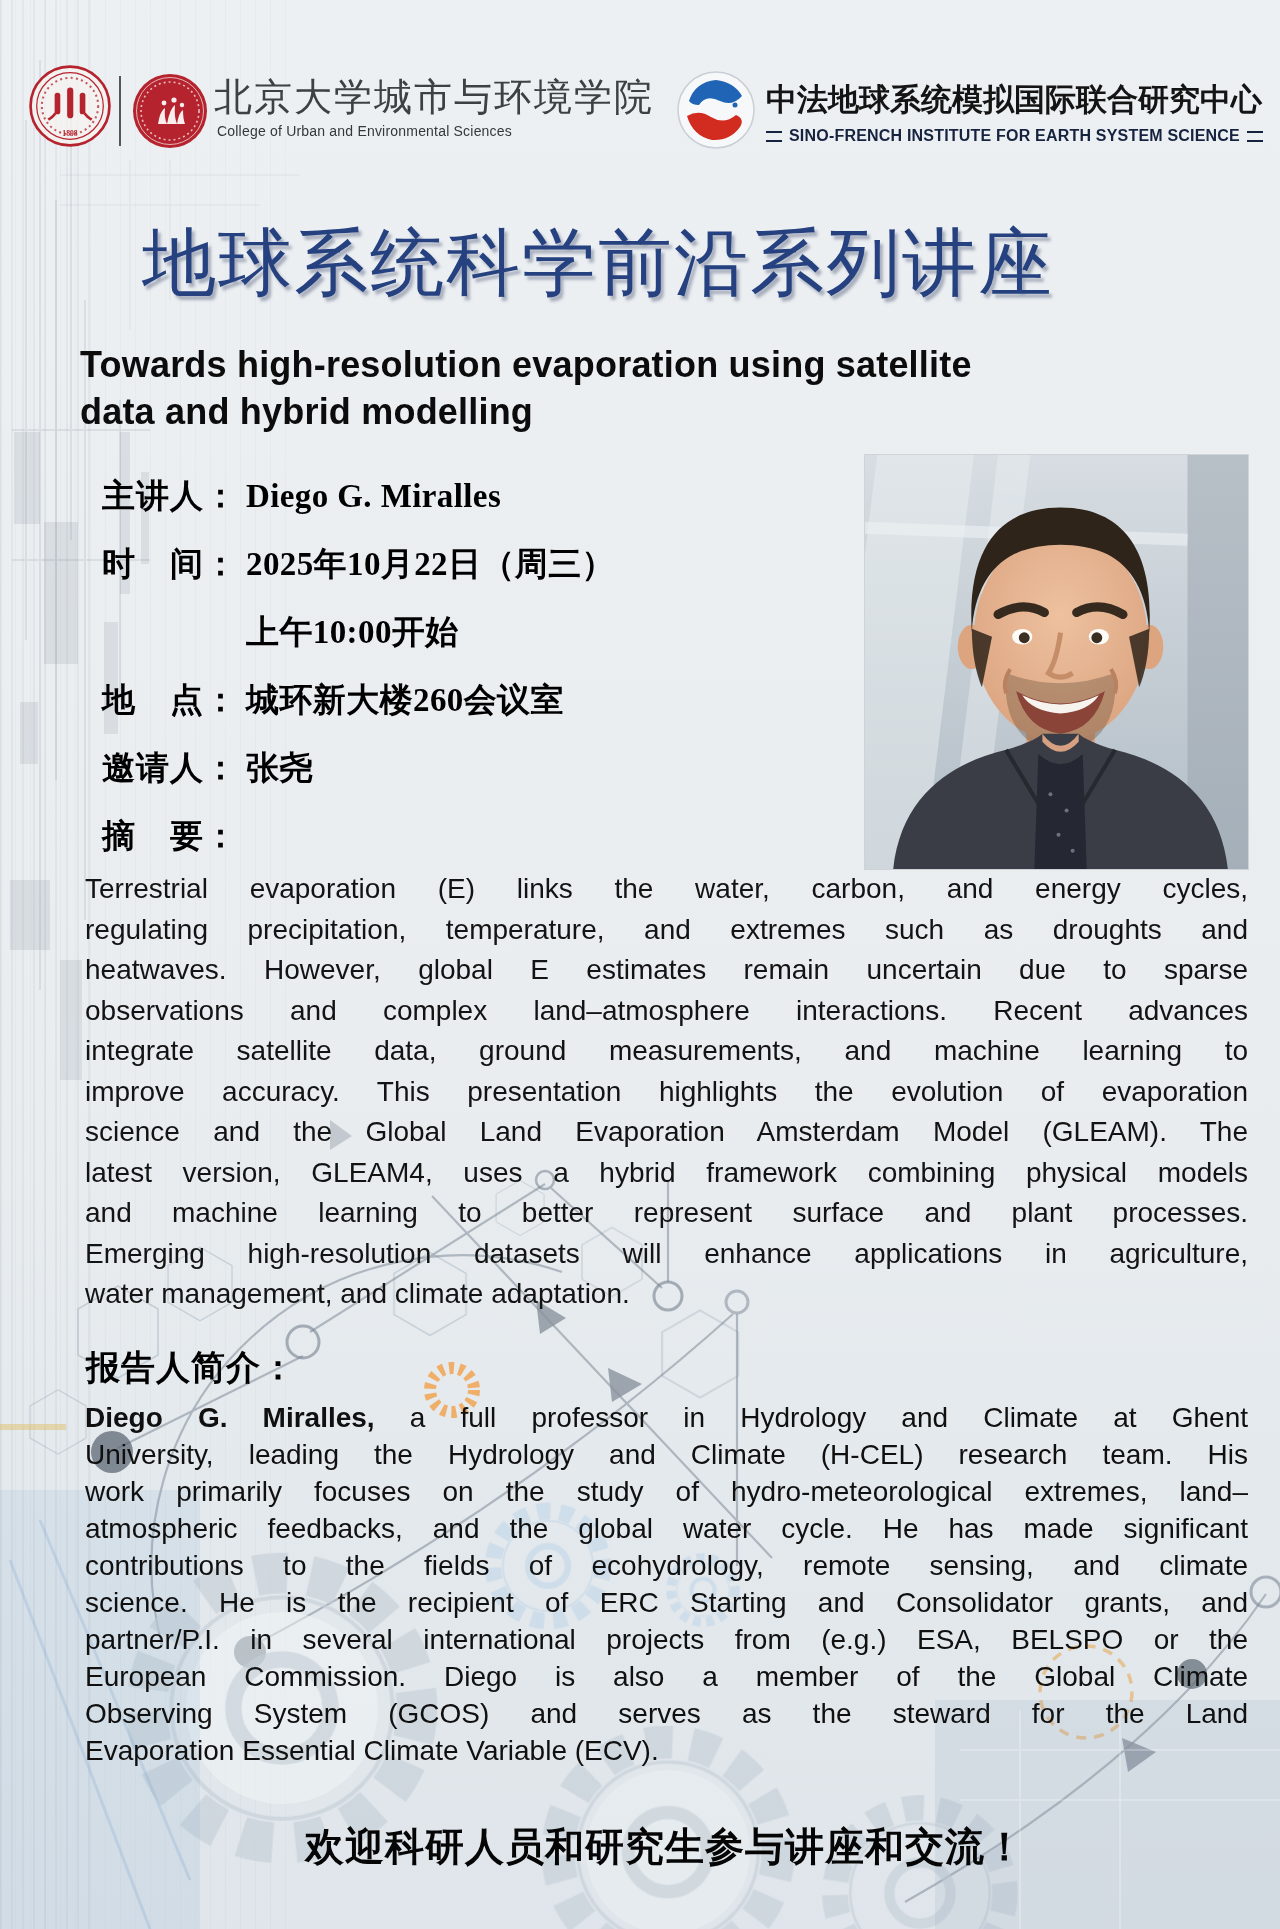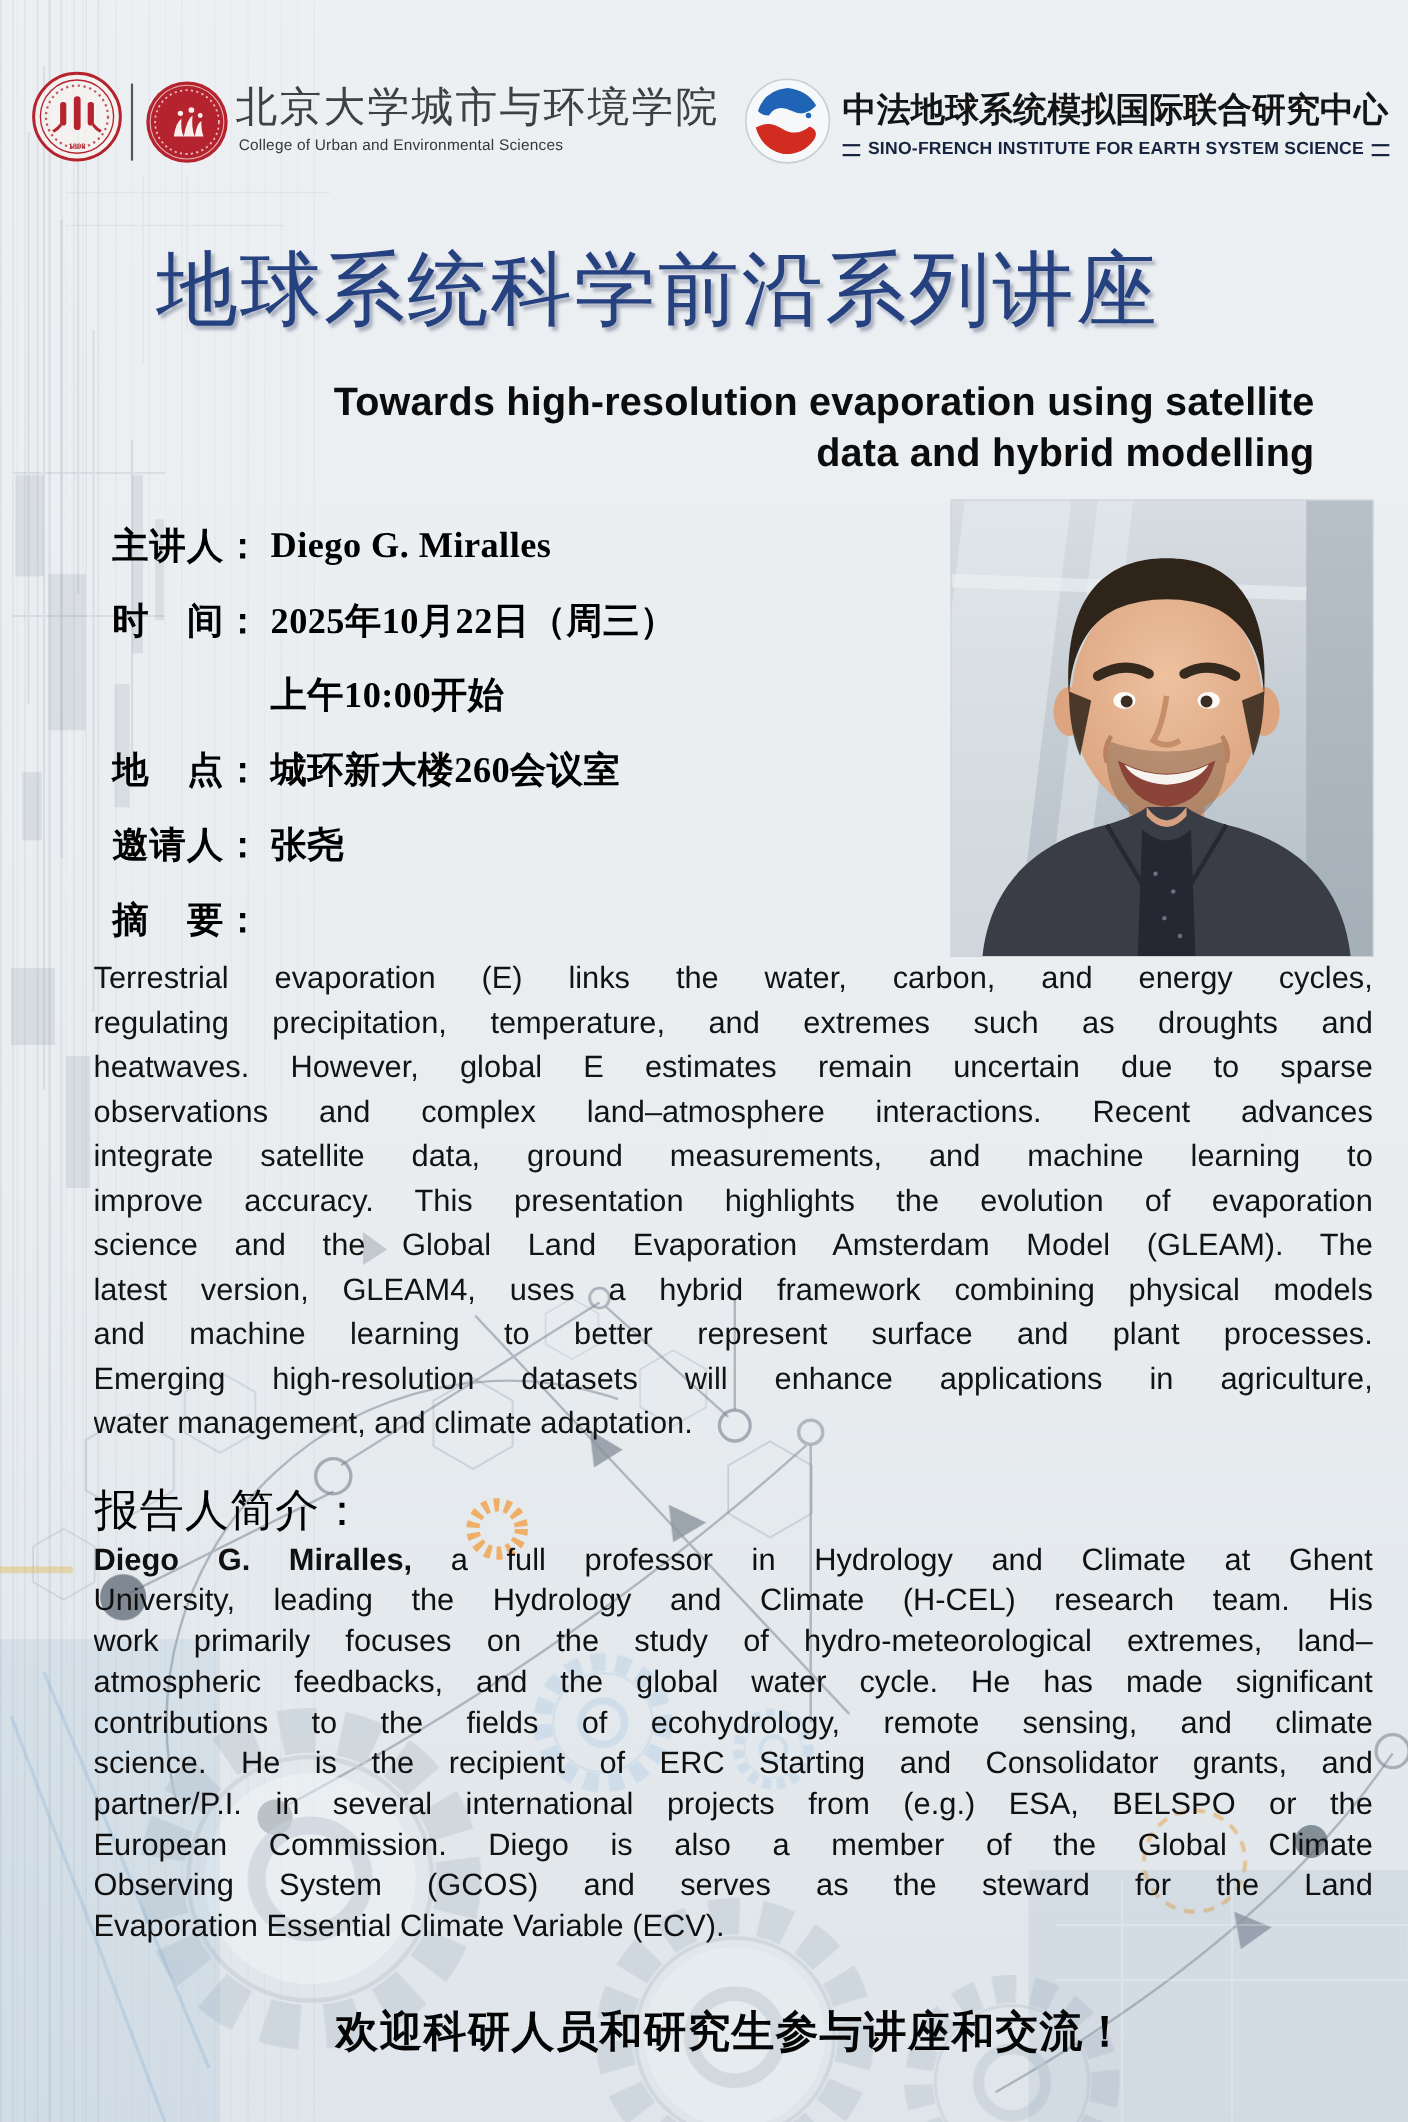--- a/index.html
+++ b/index.html
@@ -25,39 +25,39 @@
   .inst-cn{left:766px;top:79px;font-size:31px;font-weight:900;color:#141414;
     font-family:"DejaVu Sans",sans-serif;white-space:nowrap;}
   .inst-en{left:766px;top:127px;width:494px;display:flex;align-items:center;gap:7px;text-align:right;}
   .inst-en .txt{font-size:16px;font-weight:700;color:#16233f;letter-spacing:.2px;white-space:nowrap;}
   .dline{flex:0 0 16px;height:7px;border-top:2px solid #16233f;border-bottom:2px solid #16233f;}
 
   .series-title{left:0;top:202px;width:1172px;text-align:center;margin:12px;
     font-family:"DejaVu Serif","Liberation Serif",serif;font-weight:400;font-size:74px;
     letter-spacing:2px;color:#26417f;white-space:nowrap;
     text-shadow:3px 4px 3px rgba(100,110,135,.5);}
-  .talk-title{left:40px;top:341px;width:1155px;text-align:right;font-size:36px;font-weight:800;
-    line-height:47px;color:#0c0c0d;letter-spacing:.2px;}
+  .talk-title{left:40px;top:341px;width:1155px;text-align:left;font-size:36px;font-weight:800;
+    line-height:47px;color:#0c0c0d;letter-spacing:.2px;padding-left:40px;}
 
   
   .info{left:102px;top:479px;display:flex;flex-direction:column;gap:33px;}
   .irow{height:35px;display:flex;align-items:center;font-size:33px;color:#000;}
   .lbl{display:inline-block;min-width:144px;font-family:"DejaVu Serif","Liberation Serif",serif;
     font-weight:700;letter-spacing:1px;white-space:pre;}
   .val{font-family:"Liberation Serif","DejaVu Serif",serif;font-weight:600;letter-spacing:.4px;white-space:nowrap;}
 
   .photo{left:865px;top:455px;width:383px;height:414px;box-shadow:0 0 0 1px rgba(120,130,140,.25);}
 
   .abstract{left:85px;top:869px;width:1163px;}
   .aline{font-size:28px;line-height:40.5px;color:#131313;text-align:justify;text-align-last:justify;
     text-justify:inter-word;white-space:normal;height:40.5px;overflow:hidden;}
   .aline.last{text-align-last:left;}
 
   .bio-head{left:86px;top:1345px;margin:0;font-family:"DejaVu Serif","Liberation Serif",serif;
-    font-size:40px;font-weight:400;color:#000;letter-spacing:1px;}
+    font-size:34px;font-weight:700;color:#000;letter-spacing:1px;}
   .bio{left:85px;top:1399px;width:1163px;}
   .bline{font-size:28px;line-height:37px;color:#101010;text-align:justify;text-align-last:justify;
     text-justify:inter-word;height:37px;overflow:hidden;}
   .bline.last{text-align-last:left;}
   .bline b{font-weight:700;}
 
   .footer-msg{left:80px;top:1820px;width:1170px;text-align:center;
     font-family:"DejaVu Serif","Liberation Serif",serif;font-size:39px;font-weight:800;
     color:#050505;letter-spacing:1px;white-space:nowrap;}
 </style>

